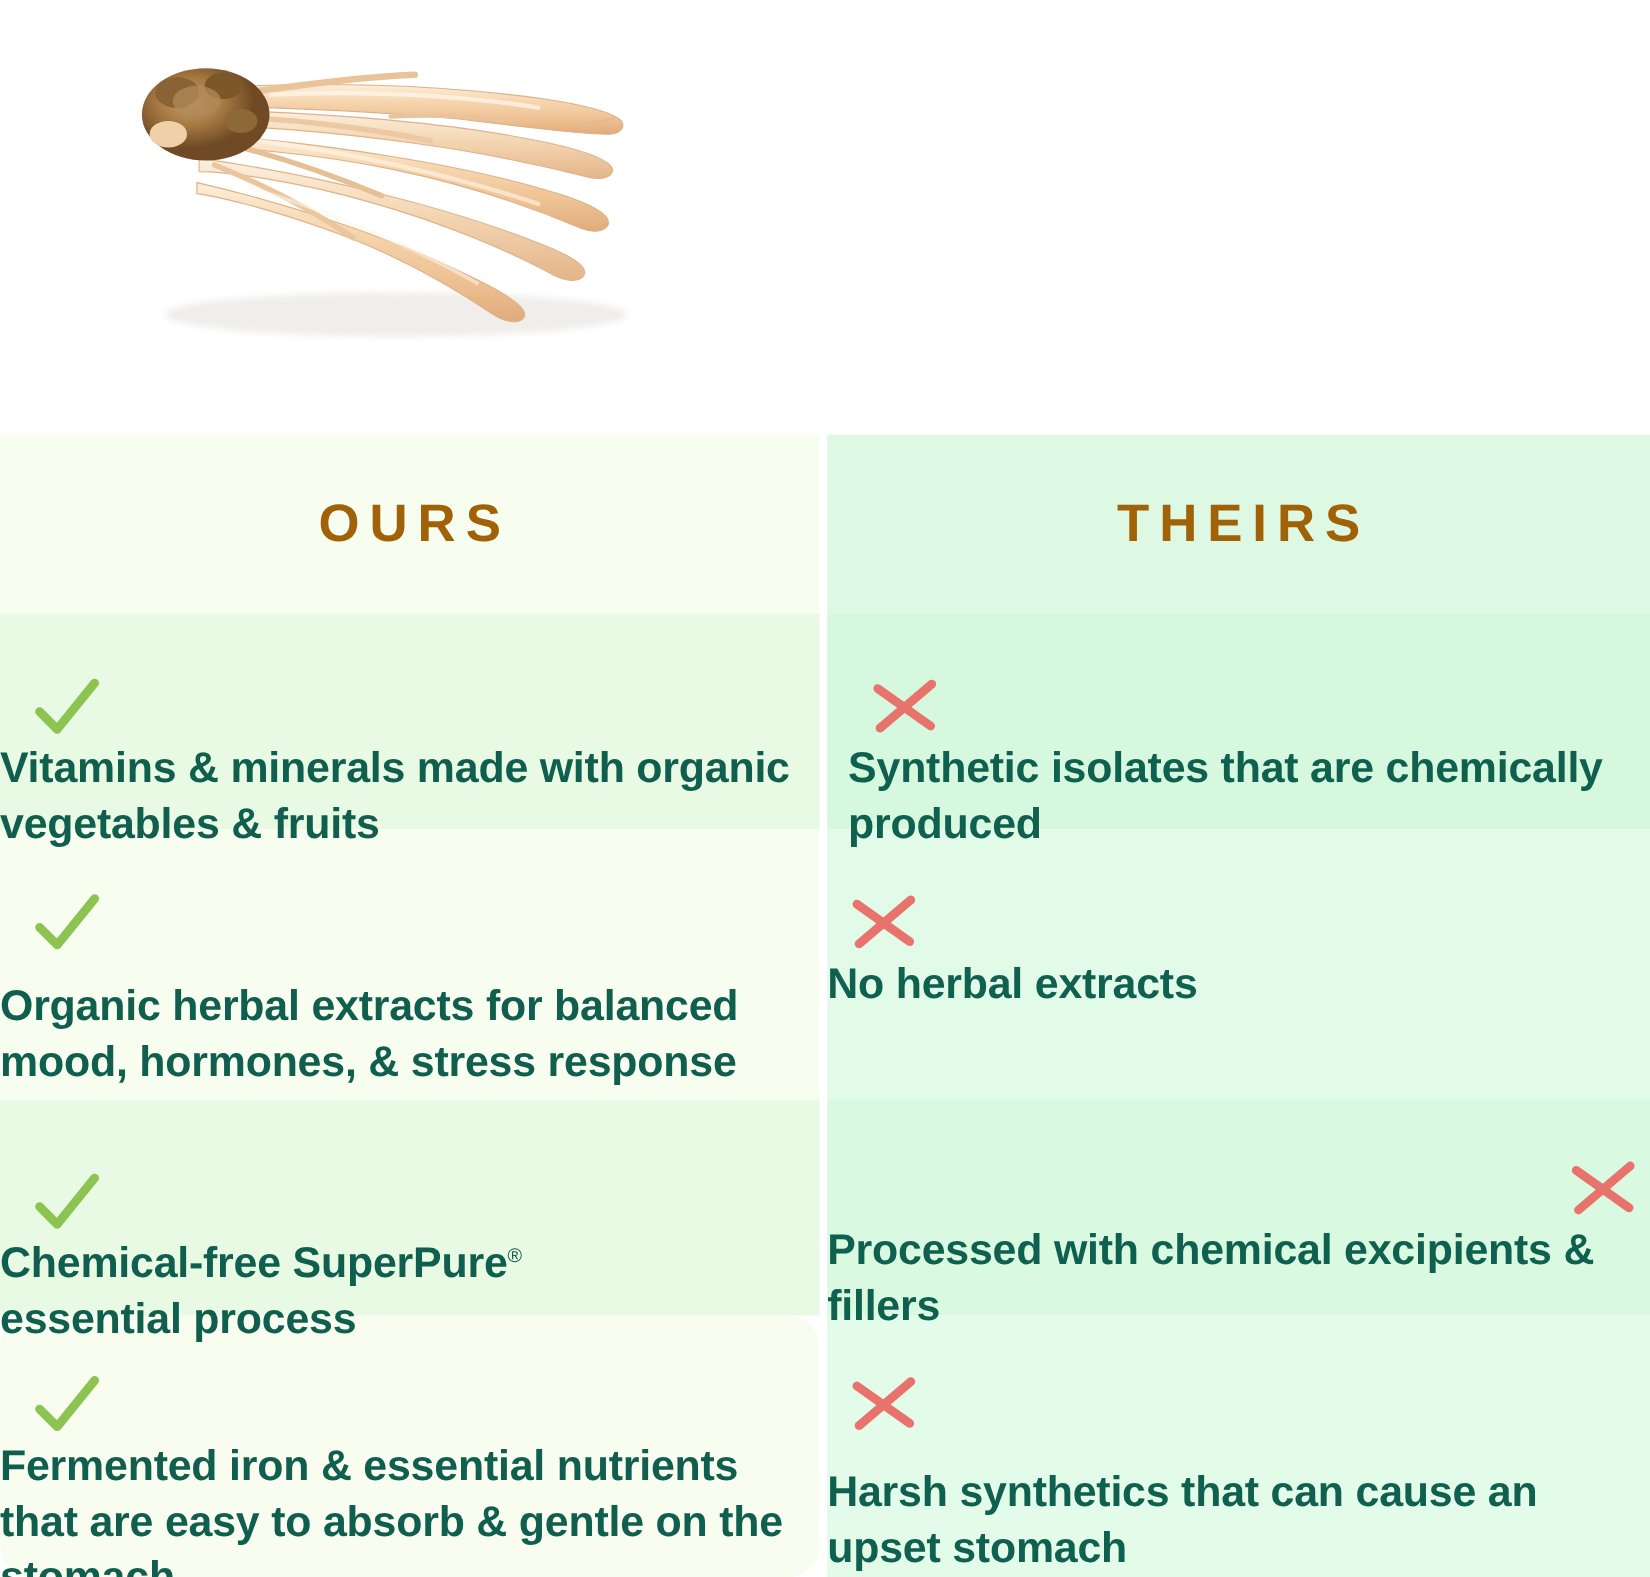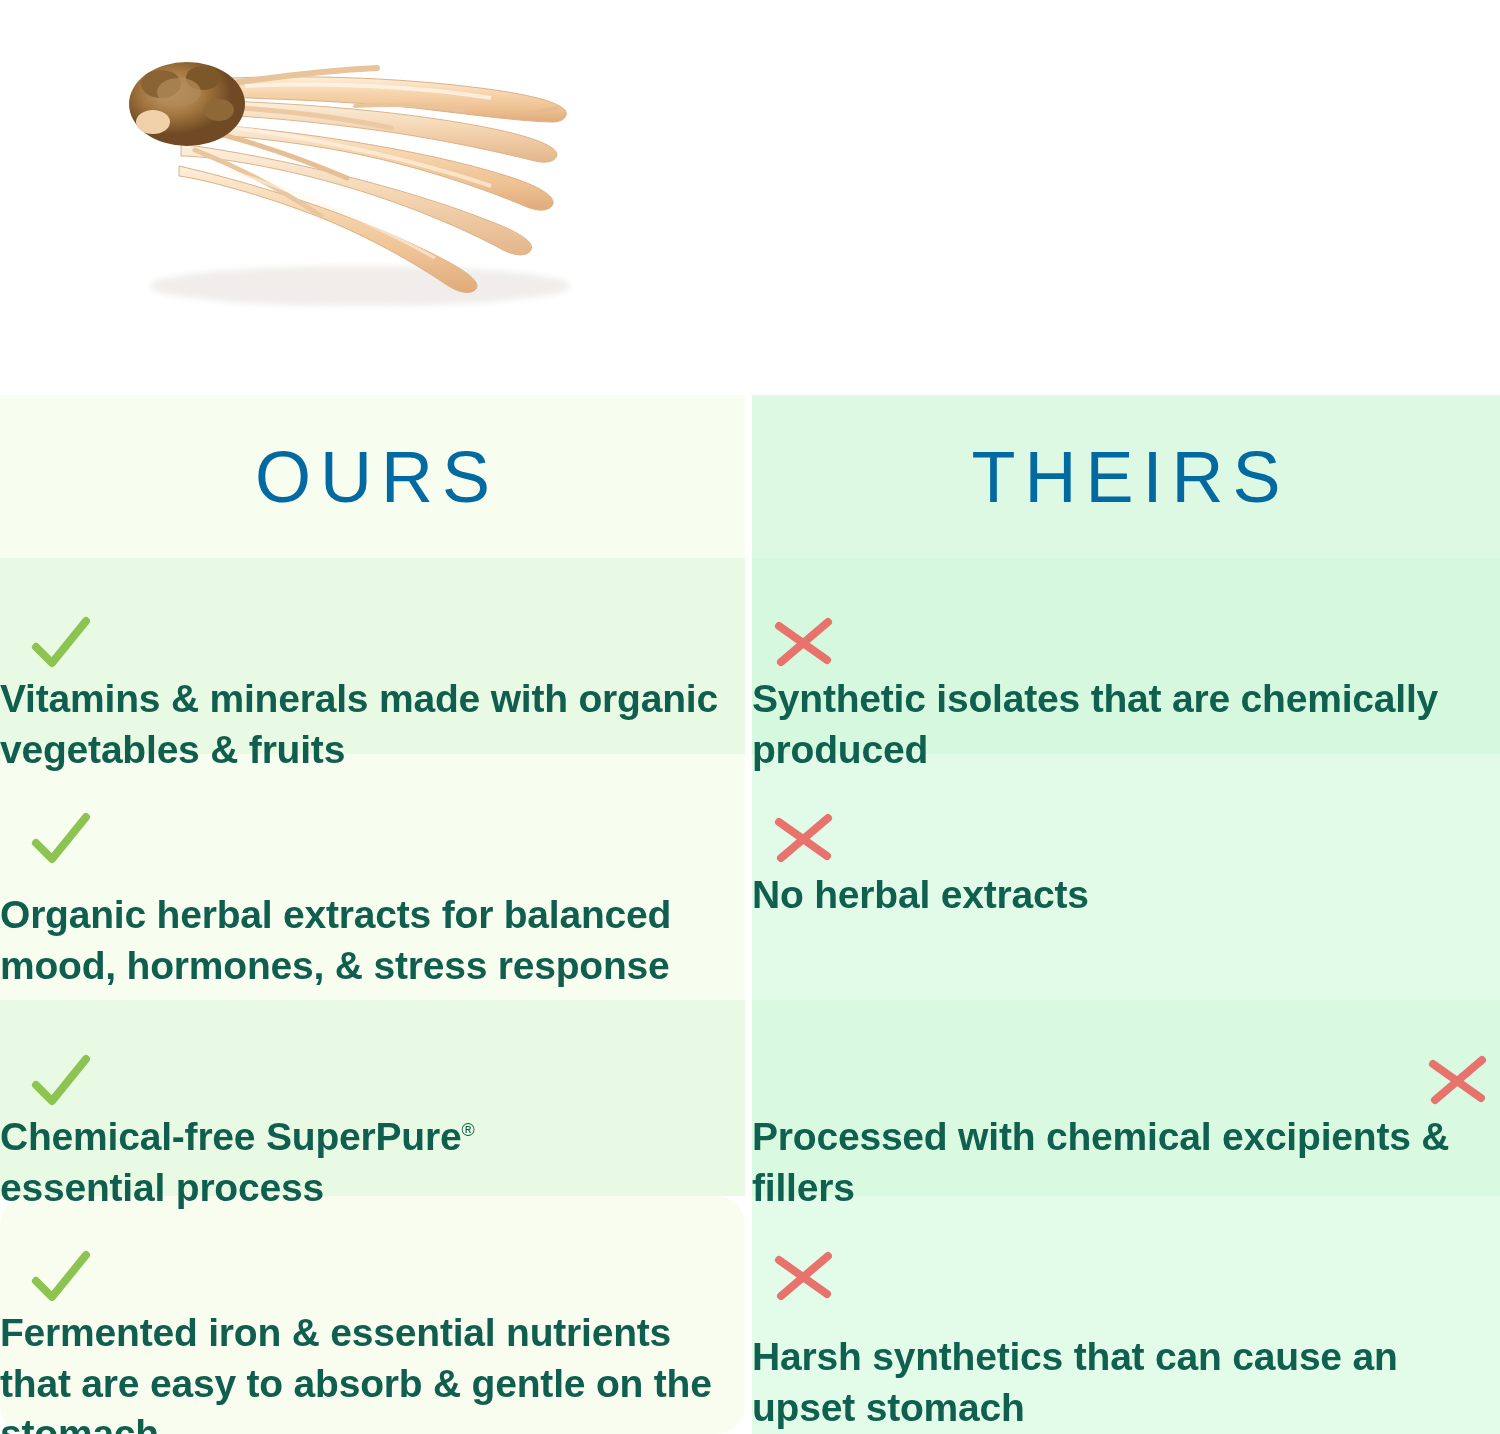--- a/index.html
+++ b/index.html
@@ -57,24 +57,24 @@
   .gutter     { width: 7px; background: #ffffff; }
   .col-theirs { width: 748px; }
 
   .col-header {
     height: 163px;
     display: flex;
     align-items: center;
     justify-content: center;
   }
   .col-header-text {
-    font-size: 72px;
-    font-weight: 400;
+    font-size: 48px;
+    font-weight: 700;
     letter-spacing: 9px;
-    color: #0369a1;
+    color: #a16207;
     font-family: "Liberation Sans", sans-serif;
     line-height: 1;
     text-indent: 9px;
   }
 
   .rows { position: relative; }
   .row {
     display: flex;
     align-items: flex-start;
     box-sizing: border-box;
@@ -116,24 +116,24 @@
   .reg {
     font-size: 0.46em;
     vertical-align: super;
     font-weight: 400;
     line-height: 0;
   }
 
   
   .ours .rows .row:nth-child(1) { height: 196px; padding-top: 44px; }
   .ours .rows .row:nth-child(2) { height: 246px; padding-top: 44px; }
-  .ours .rows .row:nth-child(3) { height: 196px; padding-top: 40px; }
+  .ours .rows .row:nth-child(3) { height: 196px; padding-top: 52px; }
   .ours .rows .row:nth-child(4) { height: 238px; padding-top: 40px; border-radius: 29px; }
 
-  .theirs .rows .row:nth-child(1) { height: 196px; padding-top: 44px; }
+  .theirs .rows .row:nth-child(1) { height: 196px; padding-top: 44px; padding-left: 19px; }
   .theirs .rows .row:nth-child(2) { height: 246px; padding-top: 44px; }
   .theirs .rows .row:nth-child(3) { height: 196px; padding-top: 40px; }
   .theirs .rows .row:nth-child(4) { height: 238px; padding-top: 40px; }
 </style>
 </head>
 <body>
 
 <div class="hero">
 
   <div class="hero-cell hero-left">

